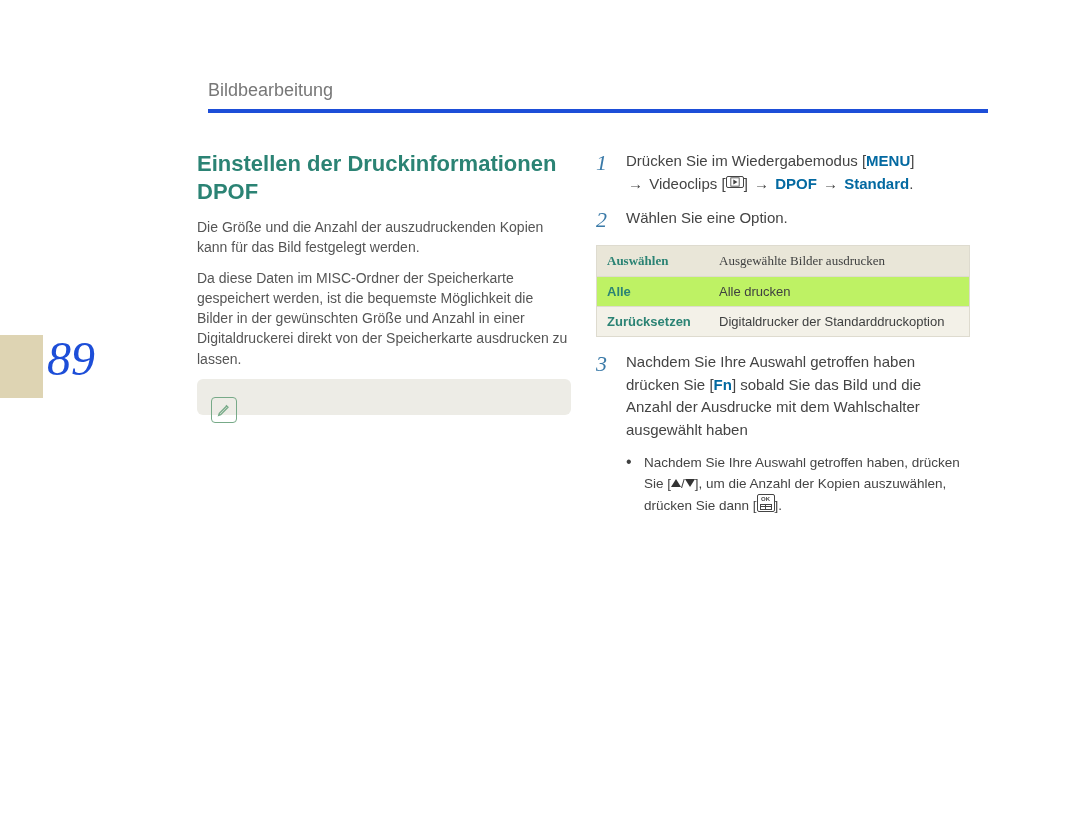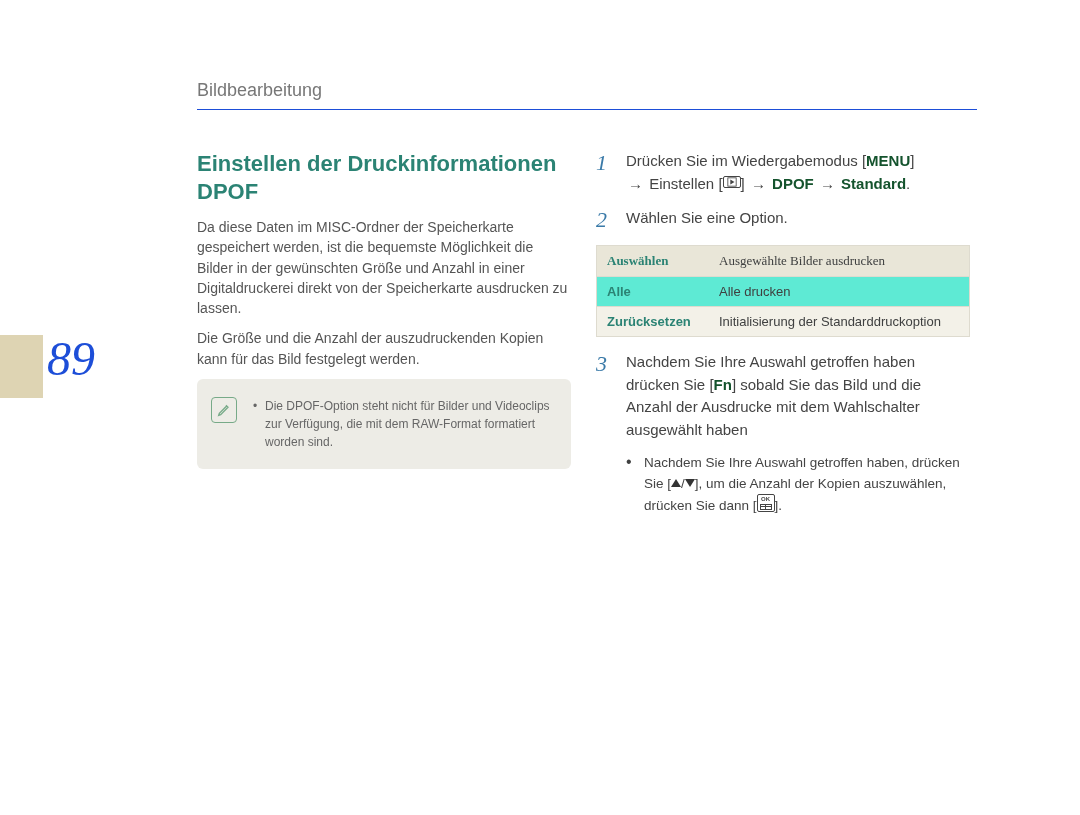--- a/index.html
+++ b/index.html
@@ -29,24 +29,24 @@
   }
   .page-number{
     position:absolute;left:47px;top:335px;
     font-family:Georgia,"Times New Roman",serif;
     font-style:italic;
     font-size:48px;
     color:#1d4ed8;
     line-height:1;
   }
   .breadcrumb{
-    position:absolute;left:197px;top:80px;
+    position:absolute;left:208px;top:80px;
     font-size:18px;color:#777;
     width:780px;
-    border-bottom:1px solid #1d4ed8;
+    border-bottom:4px solid #1d4ed8;
     padding-bottom:8px;
   }
   .columns{
     position:absolute;left:197px;top:150px;right:110px;
     display:flex;gap:25px;
   }
   .col{flex:1;min-width:0;}
   h1{
     color:var(--teal);
     font-size:22px;
@@ -79,21 +79,21 @@
   .note li:last-child{margin-bottom:0;}
   
   .steps{margin:0;padding:0;list-style:none;}
   .step{display:flex;gap:12px;margin-bottom:12px;}
   .step-num{
     font-family:Georgia,"Times New Roman",serif;
     font-style:italic;font-size:22px;color:var(--blue);
     width:18px;flex:0 0 18px;line-height:1.2;
   }
   .step-body{font-size:15px;line-height:1.5;color:#444;}
-  .step-body b{font-weight:700;color:#14532d;}
+  .step-body b{font-weight:700;color:#0369a1;}
   .arrow{margin:0 2px;}
   .keycap{
     display:inline-block;border:1px solid #444;border-radius:2px;
     font-size:12px;padding:0 3px;line-height:16px;vertical-align:1px;
   }
   .keycap.play svg{width:10px;height:10px;display:block;}
   .keycap.grid{height:16px;width:16px;padding:0;position:relative;display:inline-block;vertical-align:-2px;}
   .keycap.grid .ok{font-size:6px;font-weight:700;position:absolute;top:1px;left:2px;right:2px;text-align:center;line-height:7px;}
   .keycap.grid .g{position:absolute;bottom:1px;left:2px;right:2px;height:6px;
     background:
@@ -103,21 +103,21 @@
       linear-gradient(#444,#444) 0 0/1px 100% no-repeat,
       linear-gradient(#444,#444) 50% 0/1px 100% no-repeat,
       linear-gradient(#444,#444) 100% 0/1px 100% no-repeat;
   }
   table.opts{
     width:100%;border-collapse:collapse;font-size:13px;margin:6px 0 14px 0;
     border:1px solid var(--table-border);
   }
   table.opts td{padding:7px 10px;border-bottom:1px solid var(--table-border);}
   table.opts tr:nth-child(1){background:var(--table-head);font-family:Liberation Serif, serif;}
-  table.opts tr:nth-child(2){background:#5eead4;}
+  table.opts tr:nth-child(2){background:#bef264;}
   table.opts tr:nth-child(3){background:var(--table-alt);}
   table.opts td.k{color:var(--teal);font-weight:700;white-space:nowrap;width:92px;}
   .sub{display:flex;gap:10px;margin:6px 0 0 30px;}
   .sub .dot{flex:0 0 8px;}
   .sub .txt{font-size:13.5px;line-height:1.5;color:#444;}
   .tri-up,.tri-down{display:inline-block;width:0;height:0;border-left:5px solid transparent;border-right:5px solid transparent;vertical-align:1px;}
   .tri-up{border-bottom:8px solid #333;}
   .tri-down{border-top:8px solid #333;}
 </style>
 </head>
@@ -128,44 +128,43 @@
 
 <div class="breadcrumb">Bildbearbeitung</div>
 
 <div class="columns">
 
   <div class="col">
     <h1>
       <span>Einstellen der Druckinformationen</span><br>
       <span>DPOF</span>
     </h1>
+    <p>Die Größe und die Anzahl der auszudruckenden Kopien kann für das Bild festgelegt werden.</p>
     <p>Da diese Daten im MISC-Ordner der Speicherkarte gespeichert werden, ist die bequemste Möglichkeit die Bilder in der gewünschten Größe und Anzahl in einer Digitaldruckerei direkt von der Speicherkarte ausdrucken zu lassen.</p>
-    <p>Die Größe und die Anzahl der auszudruckenden Kopien kann für das Bild festgelegt werden.</p>
 
     <div class="note">
       <span class="note-icon">
         <svg viewBox="0 0 24 24">
             <path fill="none" stroke="currentColor" stroke-width="2" d="M4 20l3-1 11-11-2-2L5 17l-1 3zM15 5l2 2"></path>
           </svg>
       </span>
       <ul>
-        <li>Die DPOF-Option steht nicht für Bilder und Videoclips zur Verfügung, die mit dem RAW-Format formatiert worden sind.</li>
       </ul>
     </div>
   </div>
 
   <div class="col">
     <ol class="steps">
 
       <li class="step">
         <span class="step-num">1</span>
         <span class="step-body">
           <span>Drücken Sie im Wiedergabemodus </span>[<b>MENU</b>]<br>
           <span class="arrow">→</span>
-          <span> Einstellen </span>
+          <span> Videoclips </span>
           [<span class="keycap play"><svg viewBox="0 0 12 12">
                 <rect x="1" y="1" width="10" height="10" fill="none" stroke="#444" stroke-width="1"></rect>
                 <polygon points="4,3 9,6 4,9" fill="#444"></polygon>
               </svg></span>]
           <span class="arrow">→</span>
           <b>DPOF</b>
           <span class="arrow">→</span>
           <b>Standard</b>.
         </span>
       </li>
@@ -181,21 +180,21 @@
           <tr>
         <td class="k">Auswählen</td>
         <td>Ausgewählte Bilder ausdrucken</td>
       </tr>
       <tr>
         <td class="k">Alle</td>
         <td>Alle drucken</td>
       </tr>
       <tr>
         <td class="k">Zurücksetzen</td>
-        <td>Initialisierung der Standarddruckoption</td>
+        <td>Digitaldrucker der Standarddruckoption</td>
       </tr>
     </tbody>
       </table>
 
     <ol class="steps">
       <li class="step">
         <span class="step-num">3</span>
         <span class="step-body">
           <span>Nachdem Sie Ihre Auswahl getroffen haben drücken Sie </span>[<b>Fn</b>]<span> sobald Sie das Bild und die Anzahl der Ausdrucke mit dem Wahlschalter ausgewählt haben</span>
         </span>

